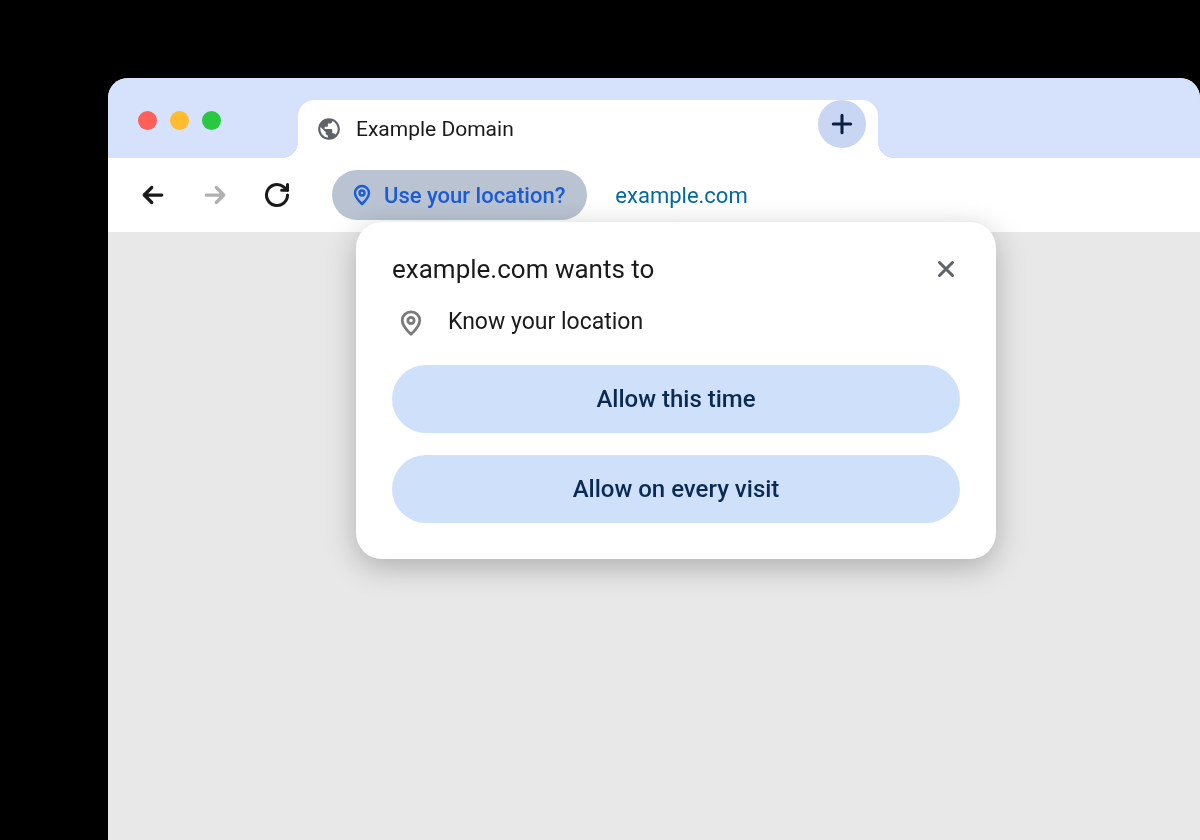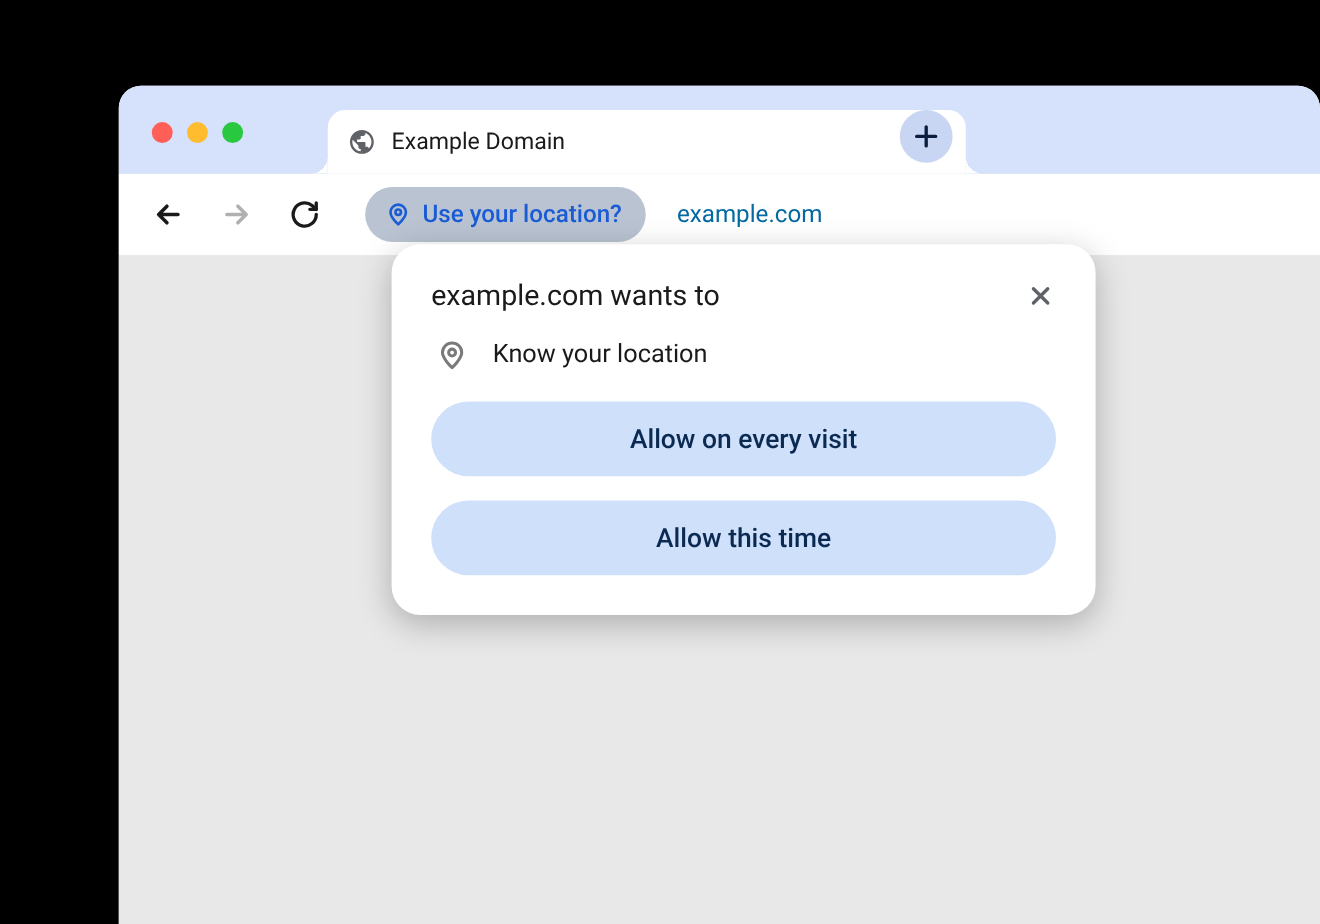--- a/index.html
+++ b/index.html
@@ -279,19 +279,19 @@
       <div class="dialog-request">
         <span class="req-icon">
           <svg viewBox="0 0 24 24" width="30" height="30" stroke="currentColor" stroke-width="2.2" fill="none" stroke-linecap="round" stroke-linejoin="round">
               <path d="M12 21s-7-6.5-7-11a7 7 0 0 1 14 0c0 4.5-7 11-7 11z"></path>
               <circle cx="12" cy="10" r="2.5"></circle>
             </svg>
         </span>
         <span class="req-text">Know your location</span>
       </div>
       <div class="dialog-buttons">
+        <button class="dialog-btn">Allow this time</button>
         <button class="dialog-btn">Allow on every visit</button>
-        <button class="dialog-btn">Allow this time</button>
       </div>
     </div>
   </div>
 
 </div>
 
 </body></html>

